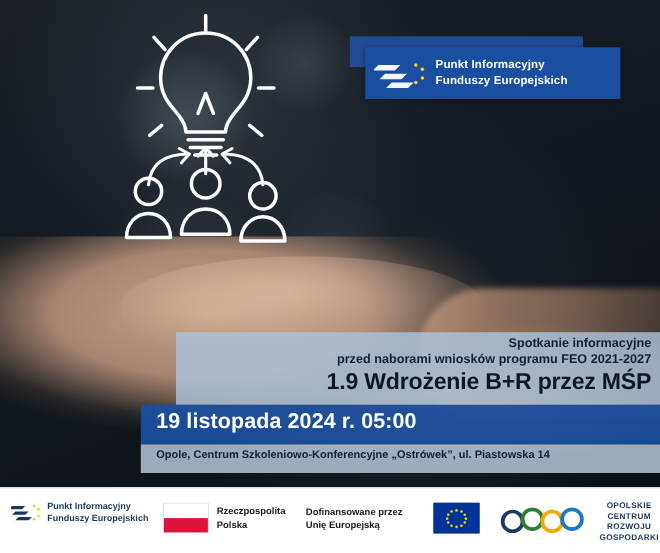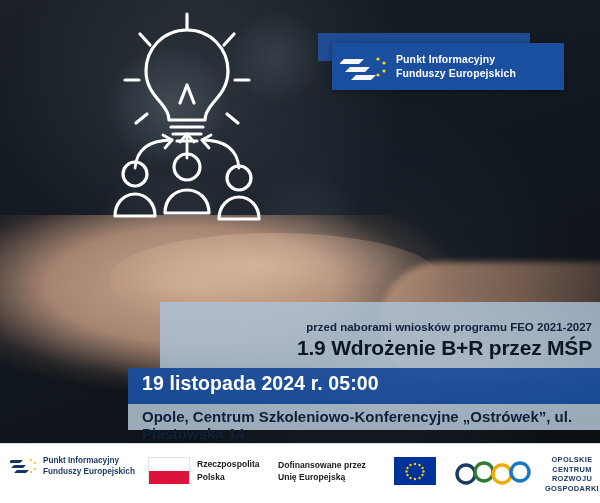--- a/index.html
+++ b/index.html
@@ -159,21 +159,21 @@
   }
   .info-date {
     position: absolute;
     left: 14px; top: 70px;
     font-size: 19.5px; font-weight: bold; color: #ffffff;
     letter-spacing: .1px;
   }
   .info-place {
     position: absolute;
     left: 14px; top: 106px;
-    font-size: 15px; font-weight: bold; color: #10203a;
+    font-size: 10px; font-weight: bold; color: #10203a;
   }
 
   
   .footer {
     position: absolute;
     left: 0; top: 443px;
     width: 600px; height: 60px;
     background: #ffffff;
     display: flex;
     align-items: center;
@@ -282,20 +282,21 @@
           <div>Funduszy Europejskich</div>
         </div>
       </div>
     </div>
 
     <div class="info">
       <div class="info-top"></div>
       <div class="info-mid"></div>
       <div class="info-bot"></div>
 
+      <div class="info-line1">Spotkanie informacyjne</div>
       <div class="info-line2">przed naborami wniosków programu FEO 2021-2027</div>
       <div class="info-title">1.9 Wdrożenie B+R przez MŚP</div>
       <div class="info-date">19 listopada 2024 r. 05:00</div>
       <div class="info-place">Opole, Centrum Szkoleniowo-Konferencyjne „Ostrówek”, ul. Piastowska 14</div>
     </div>
   </div>
 
   <div class="footer">
     <div class="footer-sep"></div>
 

